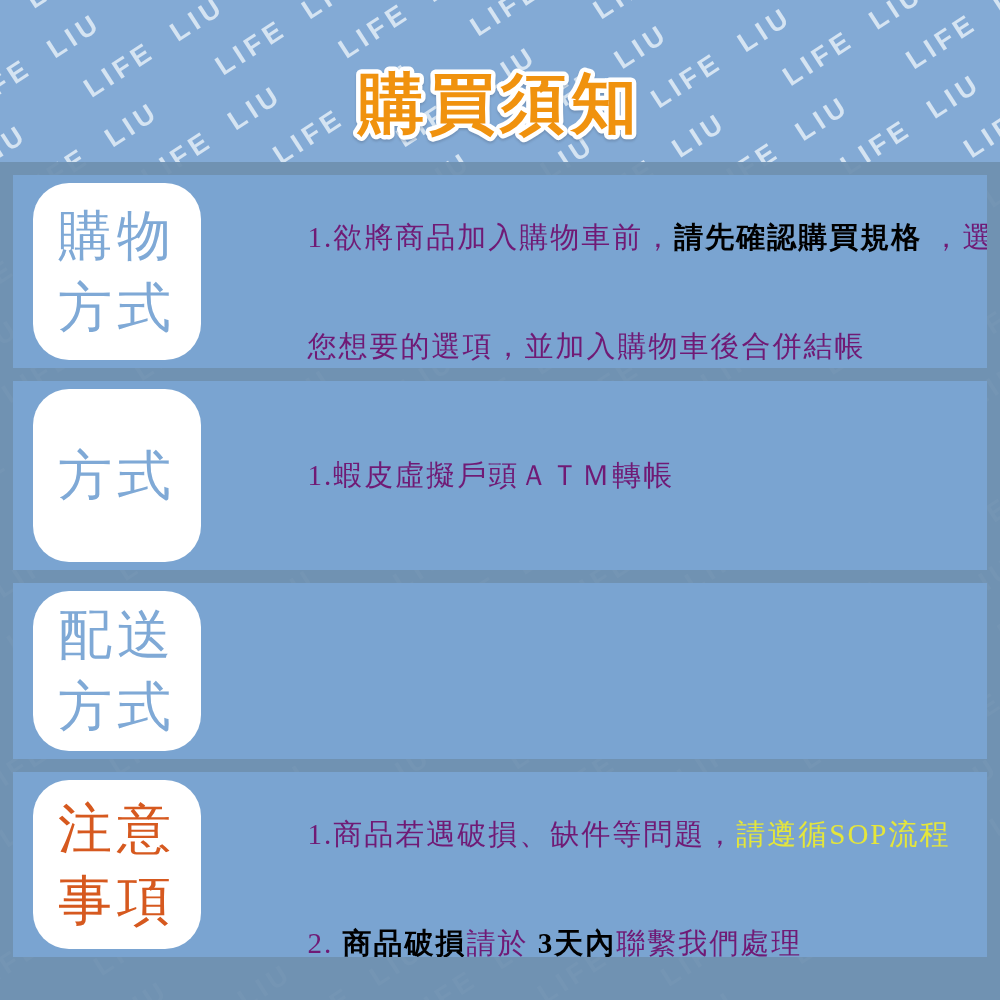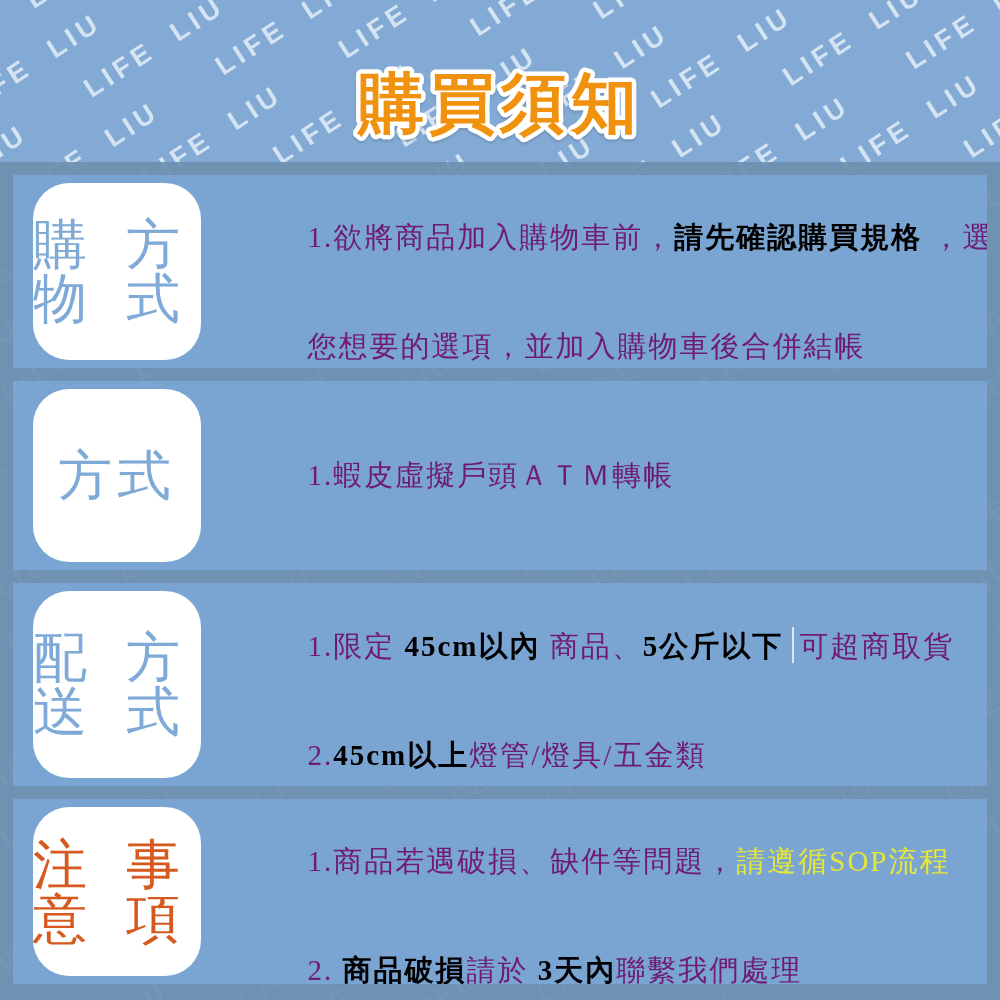--- a/index.html
+++ b/index.html
@@ -30,25 +30,25 @@
   
   .content{
     position:absolute;top:162px;left:0;right:0;bottom:0;
     background:rgba(111,144,176,.95);
     padding-top:13px;box-sizing:border-box;
   }
   .panel{
     margin:0 13px 13px 13px;background:#7aa4d1;
     display:flex;align-items:center;overflow:hidden;
   }
-  .s1{height:193px}.s2{height:189px}.s3{height:203px}.s4{height:185px}
+  .s1{height:193px}.s2{height:189px}.s3{height:176px}.s4{height:185px}
   .label-box{
     flex:none;width:168px;height:calc(100% - 16px);margin-left:20px;
     background:#ffffff;border-radius:36px;
-    display:flex;flex-direction:row;justify-content:center;align-items:center;
+    display:flex;flex-direction:column;justify-content:center;align-items:center;
     gap:18px;
   }
   .label{font-size:54px;letter-spacing:5px;line-height:1;}
   .label.blue{color:#7fa9d6;}
   .label.red{color:#d6591f;}
   .items{
     flex:1;height:100%;box-sizing:border-box;padding:8px 4px 8px 14px;
     display:flex;flex-direction:column;justify-content:space-evenly;
     overflow:hidden;
   }
@@ -125,29 +125,20 @@
         </div>
 
       </div>
     </section>
 
     <section class="panel s3">
       <div class="label-box">
         <span class="label blue">配送</span>
         <span class="label blue">方式</span>
       </div>
-      <div class="items">
-        <div class="line">
-          <span class="w">1.限定 </span><span class="n">45cm以內</span><span class="w"> 商品、</span><span class="n">5公斤以下</span><span class="caret"></span><span class="w">可超商取貨</span>
-        </div>
-        <div class="line">
-          <span class="w">2.</span><span class="n">45cm以上</span><span class="w">燈管/燈具/五金類</span>
-        </div>
-
-      </div>
     </section>
 
     <section class="panel s4">
       <div class="label-box">
         <span class="label red">注意</span>
         <span class="label red">事項</span>
       </div>
       <div class="items">
         <div class="line">
           <span class="w">1.商品若遇破損、缺件等問題，</span><span class="y">請遵循SOP流程</span>

